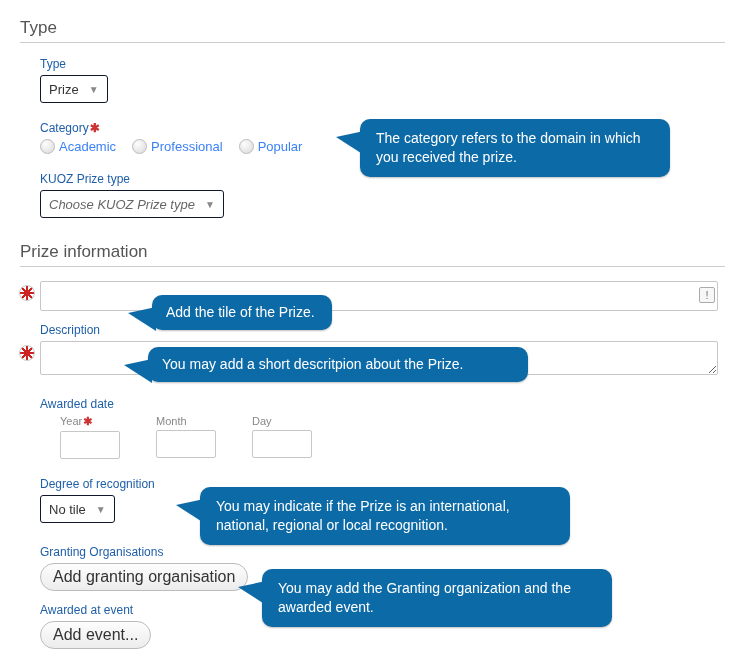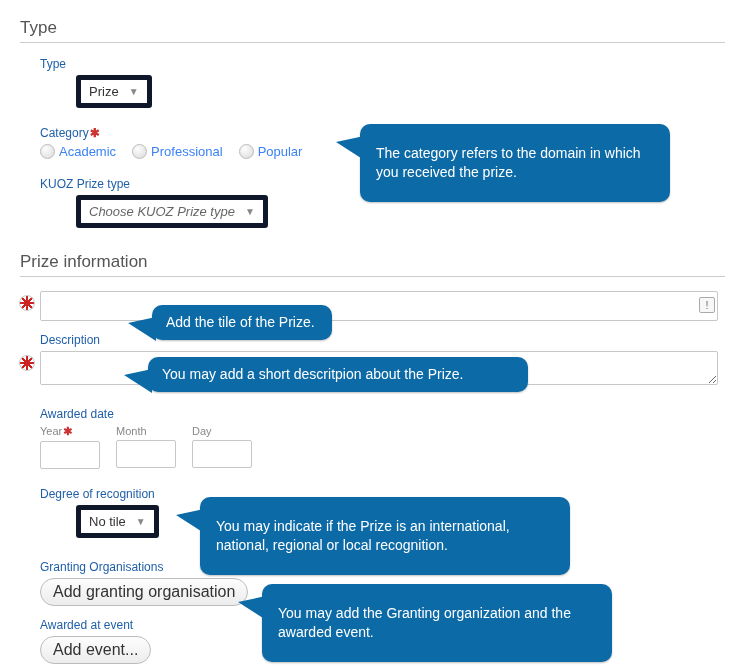--- a/index.html
+++ b/index.html
@@ -38,28 +38,27 @@
     font-weight: bold;
     margin-left: 1px;
   }
   .indent {
     margin-left: 20px;
     position: relative;
   }
   .select-box {
     display: inline-flex;
     align-items: center;
-    border: 5px solid #0f172a;
+    border: 1px solid #0f172a;
     border-radius: 3px;
     background: #fff;
     padding: 4px 8px;
     font-size: 13px;
     min-height: 28px;
     gap: 10px;
-    margin-left: 36px;
   }
   .select-box .arrow {
     font-size: 10px;
     color: #888;
   }
   .radio-row {
     display: flex;
     gap: 16px;
     align-items: center;
   }
@@ -108,21 +107,21 @@
       linear-gradient(90deg, transparent 42%, #c22 42%, #c22 58%, transparent 58%),
       linear-gradient(45deg, transparent 46%, #c22 46%, #c22 54%, transparent 54%),
       linear-gradient(-45deg, transparent 46%, #c22 46%, #c22 54%, transparent 54%),
       #fff;
     border: 1px solid #ccc;
   }
   .date-row {
     display: flex;
     gap: 16px;
   }
-  .date-col { display:flex; flex-direction:column; }
+  .date-col { display:flex; flex-direction:column;margin-left:20px; }
   .date-input {
     width: 60px;
     height: 28px;
     border: 1px solid #c7c7c7;
     border-radius: 2px;
     background: #fff;
   }
   .pill-btn {
     display: inline-flex;
     align-items: center;
@@ -134,21 +133,21 @@
     color: #333;
   }
   .block { margin-bottom: 18px; }
   .block-sm { margin-bottom: 12px; }
   
   .callout {
     position: absolute;
     background: #0c6aa7;
     color: #fff;
     border-radius: 10px;
-    padding: 20px 16px;
+    padding: 10px 16px;
     font-size: 14px;
     line-height: 1.35;
     box-shadow: 0 1px 2px rgba(0,0,0,0.25);
     z-index: 5;
   }
   .callout.tail-left::before {
     content: "";
     position: absolute;
     left: -24px;
     top: 12px;

